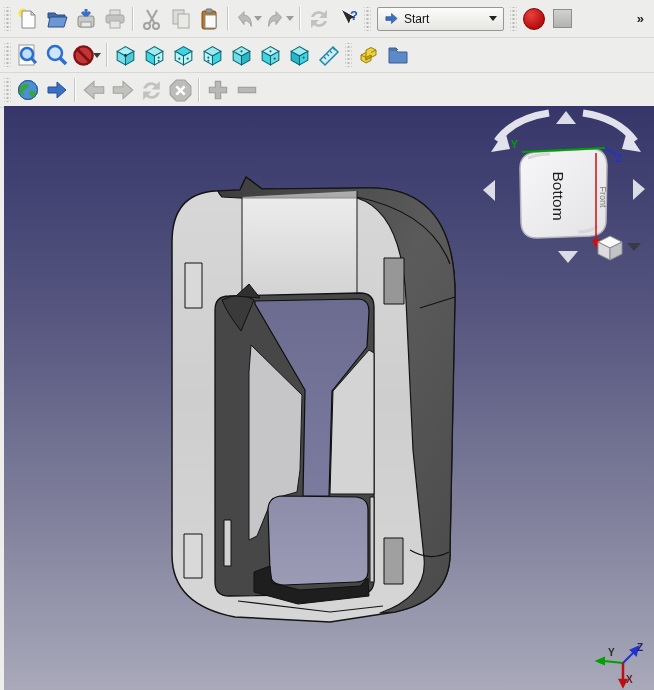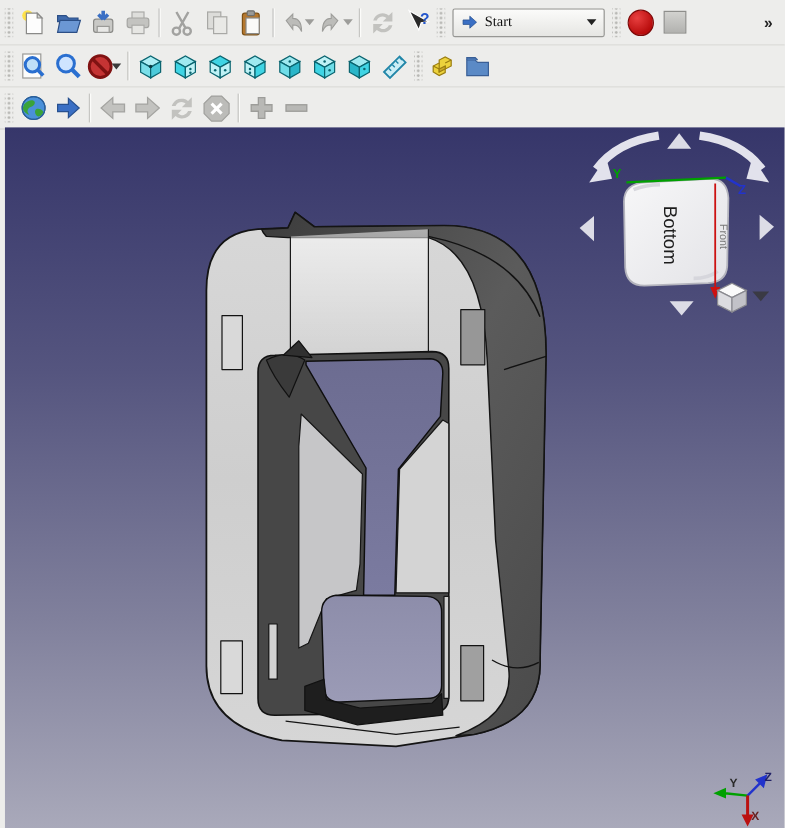--- a/index.html
+++ b/index.html
@@ -21,21 +21,21 @@
   .tb-btn.narrow { width:24px; }
   .tb-btn svg { display:block; }
   .dd-caret { width:0; height:0; border-left:4px solid transparent;
     border-right:4px solid transparent; border-top:5px solid #3a3a3a;
     margin:0 2px 0 -2px; }
   .dd-caret.dis { border-top-color:#9d9d9a; }
 
   .combo { display:flex; align-items:center; gap:5px; width:127px; height:24px;
     background:linear-gradient(#fbfbfa,#e6e6e3); border:1px solid #979794;
     border-radius:2px; padding:0 6px; margin:0 4px; flex:none; }
-  .combo-label { font-size:12px; color:#111; flex:1;font-family:Liberation Serif, serif; }
+  .combo-label { font-size:12px; color:#111; flex:1; }
   .combo-caret { width:0; height:0; border-left:4px solid transparent;
     border-right:4px solid transparent; border-top:5px solid #222; }
 
   .record-dot { width:22px; height:22px; border-radius:50%;
     background:radial-gradient(circle at 35% 30%, #e84040, #b90d0d 70%);
     border:1px solid #7d0606; }
   .stop-square { width:19px; height:19px;
     background:linear-gradient(#d2d2cf,#b2b2af); border:1px solid #8e8e8b; }
   .overflow { margin-left:auto; margin-right:4px; font-size:13px; font-weight:bold;
     color:#222; padding:2px 4px; }

